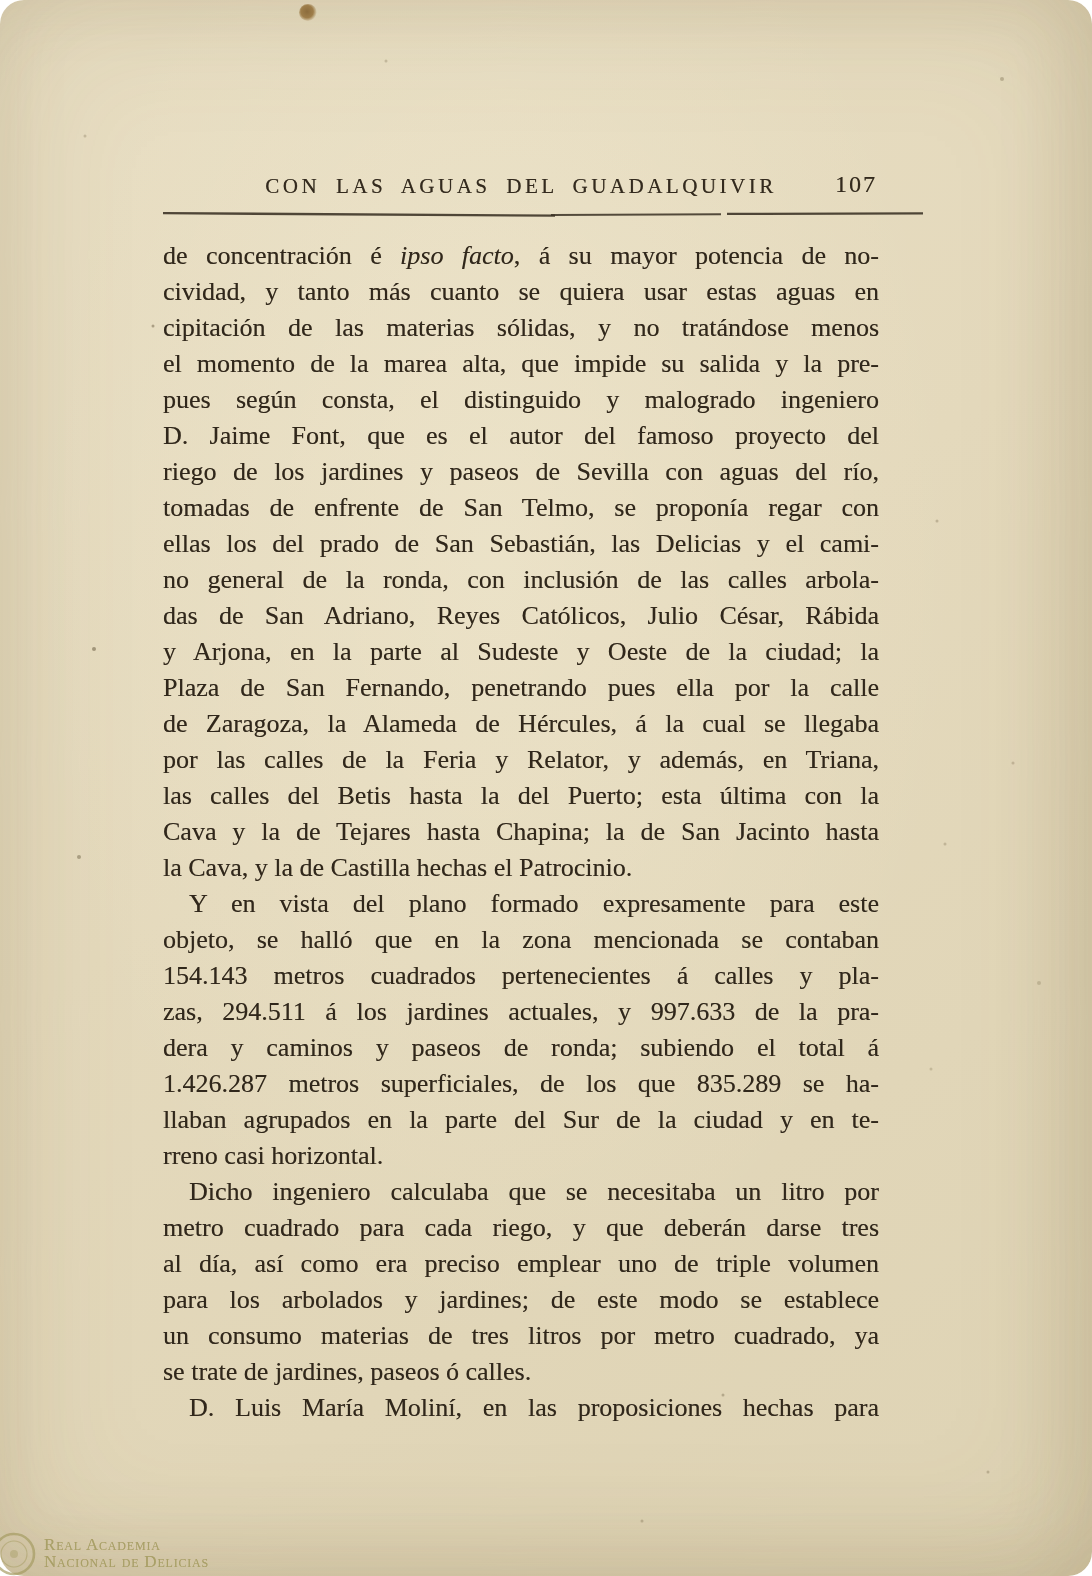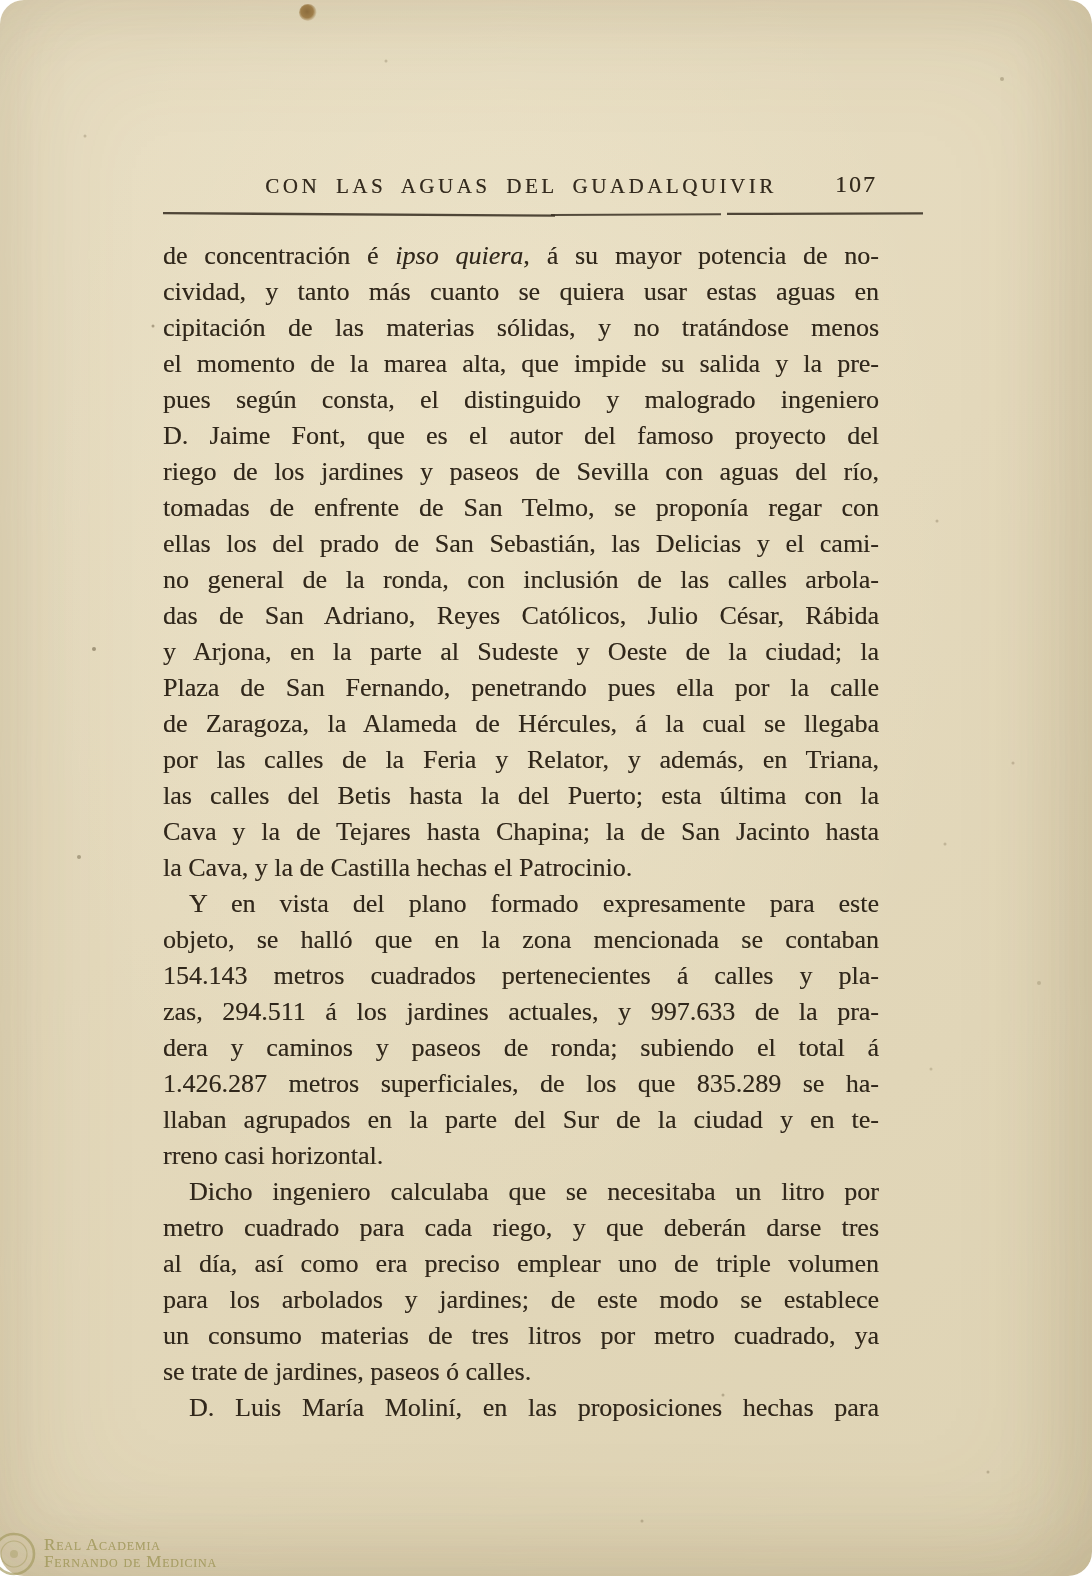--- a/index.html
+++ b/index.html
@@ -159,21 +159,21 @@
   </div>
 
   <svg class="header-rule" viewBox="0 0 760 10" preserveAspectRatio="none">
     <line x1="0" y1="3.2" x2="392" y2="5.6" stroke="#3a3124" stroke-width="2.3" opacity="0.88"></line>
     <line x1="388" y1="5.0" x2="558" y2="4.2" stroke="#3a3124" stroke-width="2.0" opacity="0.85"></line>
     <line x1="564" y1="3.9" x2="760" y2="3.3" stroke="#3a3124" stroke-width="2.3" opacity="0.88"></line>
   </svg>
 
   <div class="text-block" id="text-block">
       <div class="para">
-        <div class="line"><span>de concentración é </span><span class="it">ipso quiera</span><span>, á su mayor potencia de no-</span></div>
+        <div class="line"><span>de concentración é </span><span class="it">ipso facto</span><span>, á su mayor potencia de no-</span></div>
         <div class="line"><span>cividad, y tanto más cuanto se quiera usar estas aguas en</span></div>
         <div class="line"><span>cipitación de las materias sólidas, y no tratándose menos</span></div>
         <div class="line"><span>el momento de la marea alta, que impide su salida y la pre-</span></div>
         <div class="line"><span>pues según consta, el distinguido y malogrado ingeniero</span></div>
         <div class="line"><span>D. Jaime Font, que es el autor del famoso proyecto del</span></div>
         <div class="line"><span>riego de los jardines y paseos de Sevilla con aguas del río,</span></div>
         <div class="line"><span>tomadas de enfrente de San Telmo, se proponía regar con</span></div>
         <div class="line"><span>ellas los del prado de San Sebastián, las Delicias y el cami-</span></div>
         <div class="line"><span>no general de la ronda, con inclusión de las calles arbola-</span></div>
         <div class="line"><span>das de San Adriano, Reyes Católicos, Julio César, Rábida</span></div>
@@ -209,17 +209,17 @@
     </div>
 
   <div class="watermark">
     <svg class="seal" width="50" height="46">
       <circle cx="21" cy="22" r="20" fill="none" stroke="#a49b61" stroke-width="2.6" opacity="0.75"></circle>
       <circle cx="21" cy="22" r="13" fill="none" stroke="#a49b61" stroke-width="1.2" opacity="0.55"></circle>
       <circle cx="21" cy="22" r="4" fill="#a49b61" opacity="0.45"></circle>
     </svg>
     <div class="wm-text">
       <div>Real Academia</div>
-      <div>Fernando de Medicina</div>
+      <div>Nacional de Delicias</div>
     </div>
   </div>
 
 </div>
 
 </body></html>

